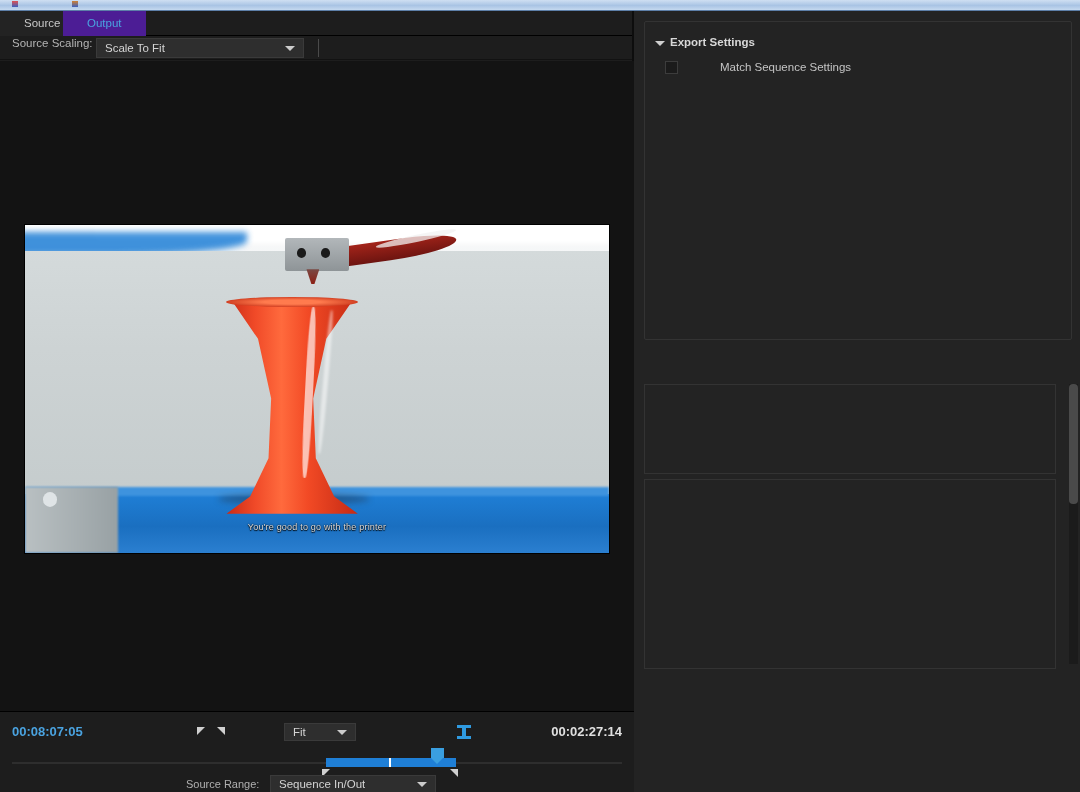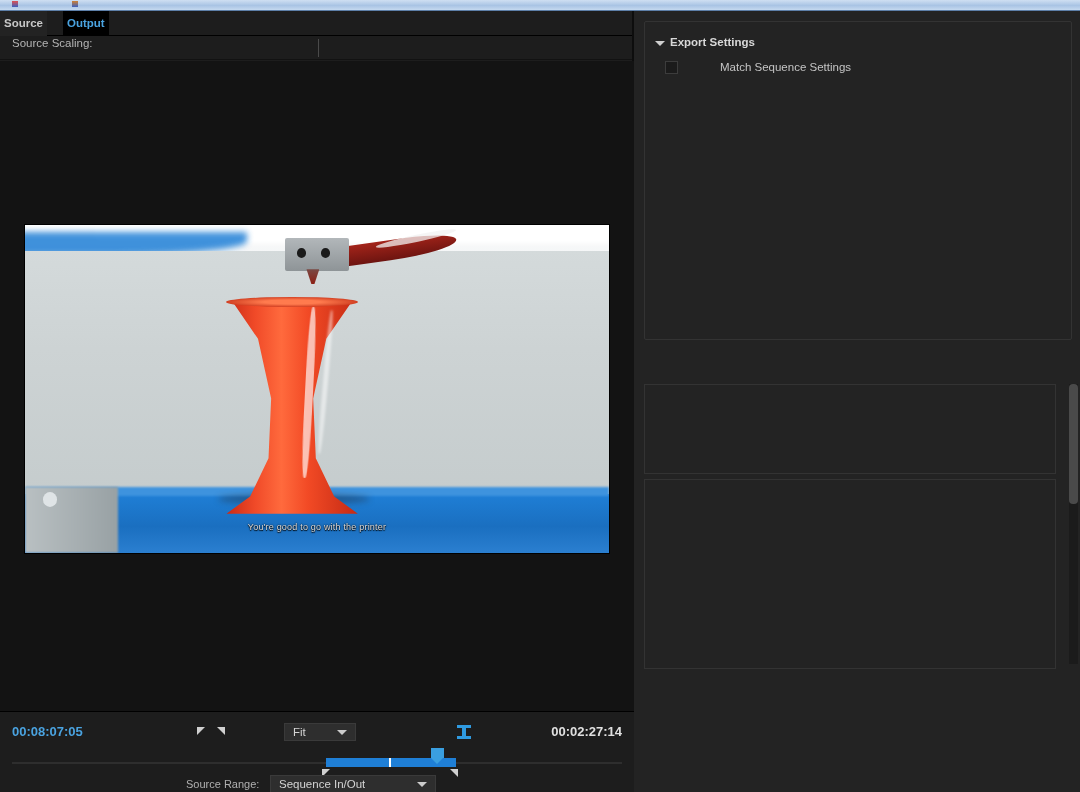--- a/index.html
+++ b/index.html
@@ -22,24 +22,24 @@
   .tb-dot.d2 { left: 72px; background: linear-gradient(#d08030,#3a60c0); }
 
   
   .left-panel {
     position: absolute; left: 0; top: 11px; width: 634px; height: 781px;
     background: #1d1d1d; border-right: 2px solid #0d0d0d;
   }
   .tabbar { position: relative; height: 25px; background: #1d1d1d; border-bottom: 1px solid #000; }
   .tab {
     position: absolute; top: 0; height: 25px; line-height: 25px;
-    padding: 0 4px; font-size: 11.5px; color: #c8c8c8; cursor: default; font-weight: bold;
+    padding: 0 24px; font-size: 11.5px; color: #c8c8c8; cursor: default;
   }
   .tab.inactive { background: #232323; }
-  .tab.active { background: #000000; color: #4aa3e0; }
+  .tab.active { background: #4c1d95; color: #4aa3e0; }
 
   .scaling-row {
     position: relative; height: 24px; background: #1d1d1d;
     border-bottom: 1px solid #121212;
   }
   .scaling-label {
     position: absolute; left: 12px; top: 1px; font-size: 11.5px; color: #b4b4b4;
   }
   .dropdown {
     position: relative; background: #2e2e2e; border: 1px solid #3a3a3a;
@@ -192,20 +192,24 @@
       <div class="tab inactive" style="left:0;">
         <span>Source</span>
       </div>
       <div class="tab active" style="left:63px;">
         <span>Output</span>
       </div>
     </div>
 
     <div class="scaling-row">
       <span class="scaling-label">Source Scaling:</span>
+      <div class="dropdown" id="scaling-dd">
+        <span class="dd-text">Scale To Fit</span>
+        <span class="caret"></span>
+      </div>
       <div class="scaling-divider"></div>
     </div>
 
     <div class="viewer">
       <div class="frame">
         <div class="sc-sky"></div>
         <div class="sc-whitebar"></div>
         <div class="sc-blueedge"></div>
         <div class="sc-wall"></div>
         <div class="sc-bed"></div>

